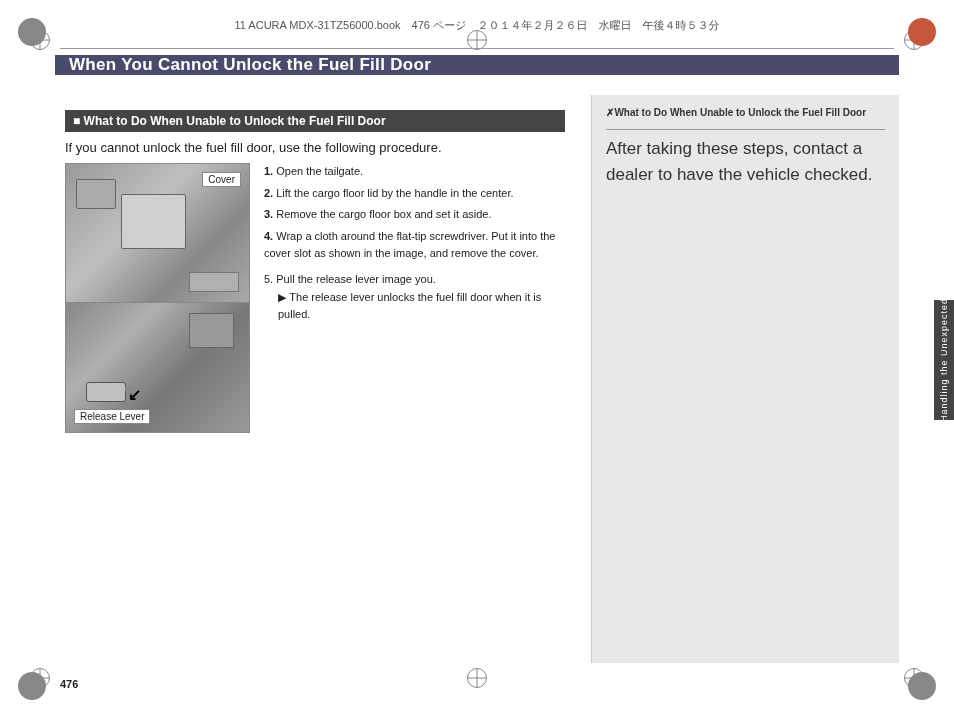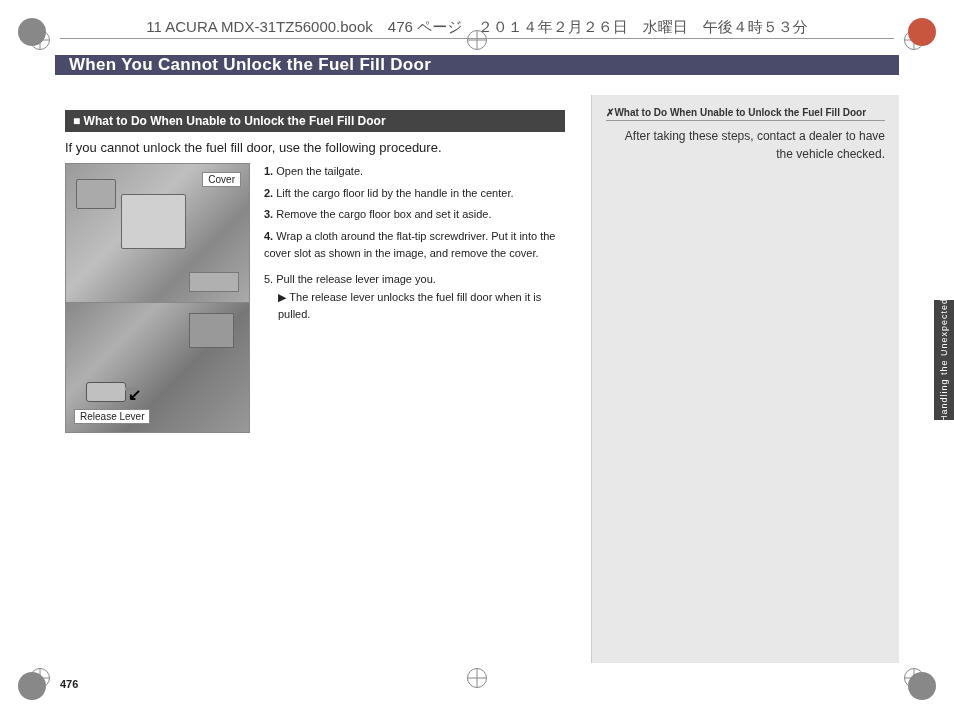--- a/index.html
+++ b/index.html
@@ -57,25 +57,25 @@
     .cf-tr { top: 18px; right: 18px; background: #c8553d; }
     .cf-bl { bottom: 18px; left: 18px; }
     .cf-br { bottom: 18px; right: 18px; }
 
     
     .top-bar {
       position: absolute;
       top: 18px;
       left: 60px;
       right: 60px;
-      font-size: 15px;
+      font-size: 11px;
       color: #555;
       text-align: center;
       border-bottom: 1px solid #999;
-      padding-bottom: 1px;
+      padding-bottom: 15px;
     }
 
     
     .page-header {
       position: absolute;
       top: 55px;
       left: 55px;
       right: 55px;
       height: 20px;
       background: #4a4a6a;
@@ -205,27 +205,26 @@
       background: #e8e8e8;
       border-left: 1px solid #ccc;
       padding: 12px 14px;
     }
     .right-section-title {
       font-size: 10px;
       font-weight: bold;
       color: #333;
       margin-bottom: 6px;
       border-bottom: 1px solid #999;
-      padding-bottom: 2px;
+      padding-bottom: 11px;
     }
     .right-body-text {
-      font-size: 12px;
+      font-size: 17px;
       color: #333;
       line-height: 1.5;
-      text-align: right;
     }
 
     
     .side-tab {
       position: absolute;
       right: 0;
       top: 300px;
       width: 20px;
       height: 120px;
       background: #444;

